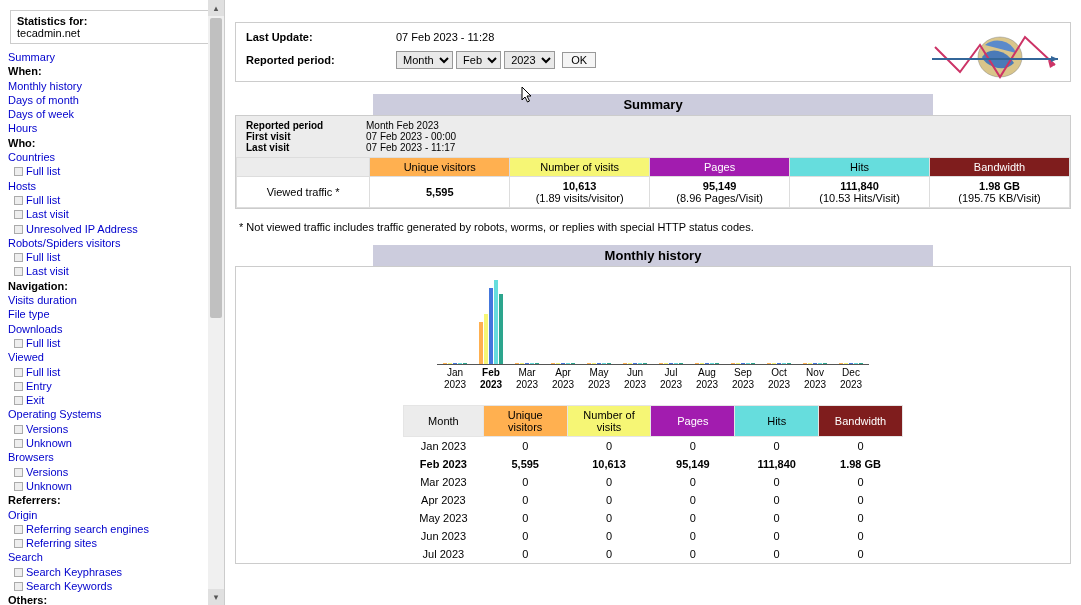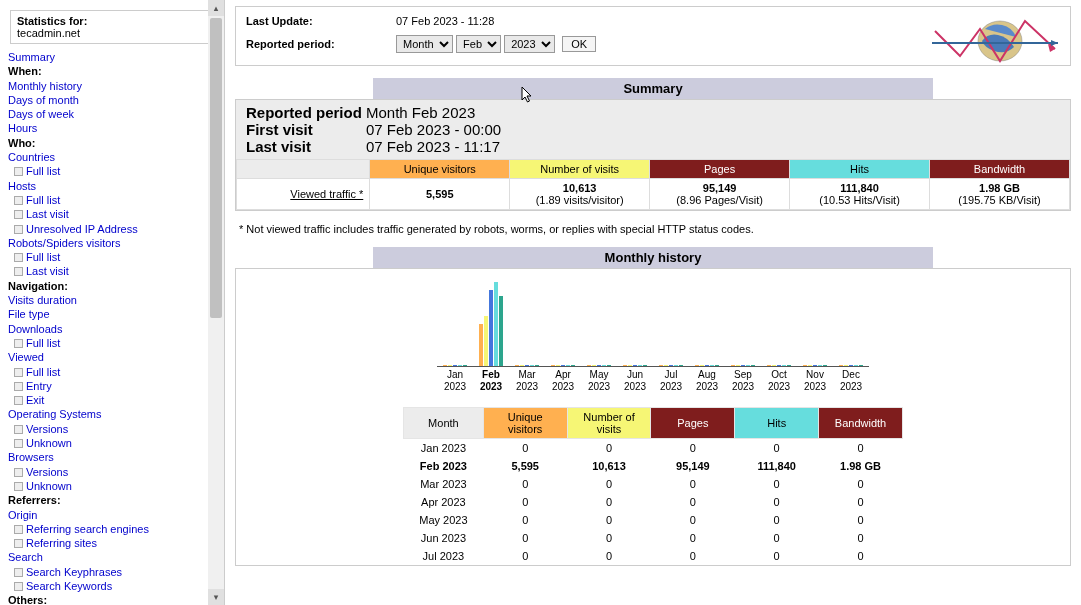--- a/index.html
+++ b/index.html
@@ -10,40 +10,40 @@
     .scroll-arrow { position: absolute; left: 0; width: 16px; height: 16px; background: #e0e0e0; display: flex; align-items: center; justify-content: center; font-size: 9px; color: #555; }
     .scroll-thumb { position: absolute; left: 2px; width: 12px; background: #c0c0c0; border-radius: 2px; }
     .sidebar-content { padding: 4px 0 4px 8px; }
     .statbox { border: 1px solid #ccc; padding: 4px 6px; margin: 6px 12px 6px 2px; background: #fff; }
     .statbox-title { font-weight: bold; font-size: 11px; }
     .statbox-domain { font-size: 11px; }
     .sidebar a { color: #0000cc; text-decoration: none; font-size: 11px; display: block; line-height: 1.3; }
     .sidebar .hdr { font-weight: bold; color: #000; font-size: 11px; line-height: 1.3; }
     .sidebar .indent { padding-left: 18px; position: relative; }
     .sidebar .indent::before { content: ""; position: absolute; left: 6px; top: 3px; width: 7px; height: 7px; border: 1px solid #aaa; background: #eee; }
-    .main { flex: 1; padding: 6px 10px; overflow: hidden; position: relative; }
+    .main { flex: 1; padding: 22px 10px; overflow: hidden; position: relative; }
     .panel { border: 1px solid #ccc; margin-bottom: 12px; background: #fff; }
     .panel-inner { padding: 8px 10px; position: relative; }
     .row { display: flex; align-items: center; margin-bottom: 4px; }
     .row .label { width: 150px; font-weight: bold; }
     .row .value { }
     select { font-size: 11px; padding: 1px 2px; background: #e9e9e9; border: 1px solid #999; }
     button.ok { font-size: 11px; padding: 1px 8px; margin-left: 4px; background: #f5f5f5; border: 1px solid #999; }
     .logo { position: absolute; right: 10px; top: 4px; width: 130px; height: 60px; }
     .section-title { width: 560px; margin: 0 auto; background: #ccccdd; font-weight: bold; text-align: center; padding: 3px 0; font-size: 13px; }
     .summary-head { padding: 4px 10px; background: #ececec; }
-    .summary-head .srow { display: flex; font-size: 15px; }
+    .summary-head .srow { display: flex; font-size: 10px; }
     .summary-head .slabel { width: 120px; font-weight: bold; }
     table.stats { width: 100%; border-collapse: collapse; font-size: 11px; }
     table.stats td, table.stats th { border: 1px solid #ddd; padding: 3px 6px; text-align: center; }
-    table.stats .rowlabel { text-align: right; width: 16%; text-decoration: underline; }
+    table.stats .rowlabel { text-align: center; width: 16%; }
     .bg-none { background: #ececec; width: 16%; }
     .bg-uv { background: #ffb050; width: 16.8%; }
     .bg-nv { background: #f6f675; width: 16.8%; }
-    .bg-pg { background: #7f1d1d; color: #fff; width: 16.8%; }
+    .bg-pg { background: #a21caf; color: #fff; width: 16.8%; }
     .bg-ht { background: #66dddd; width: 16.8%; }
     .bg-bw { background: #7f1d1d; color: #fff; width: 16.8%; }
     .bold { font-weight: bold; }
     .note { font-size: 11px; margin: 4px 0 0 4px; color: #000; }
     .chart-wrap { text-align: center; padding: 12px 0 4px 0; }
     .months-row { display: flex; justify-content: center; gap: 0; }
     .mcell { width: 36px; text-align: center; font-size: 10px; line-height: 1.2; position: relative; }
     .mcell .bars { height: 86px; display: flex; align-items: flex-end; justify-content: center; gap: 1px; border-bottom: 1px solid #555; }
     .bar { width: 4px; }
     .bar.uv { background: #ffb050; }

